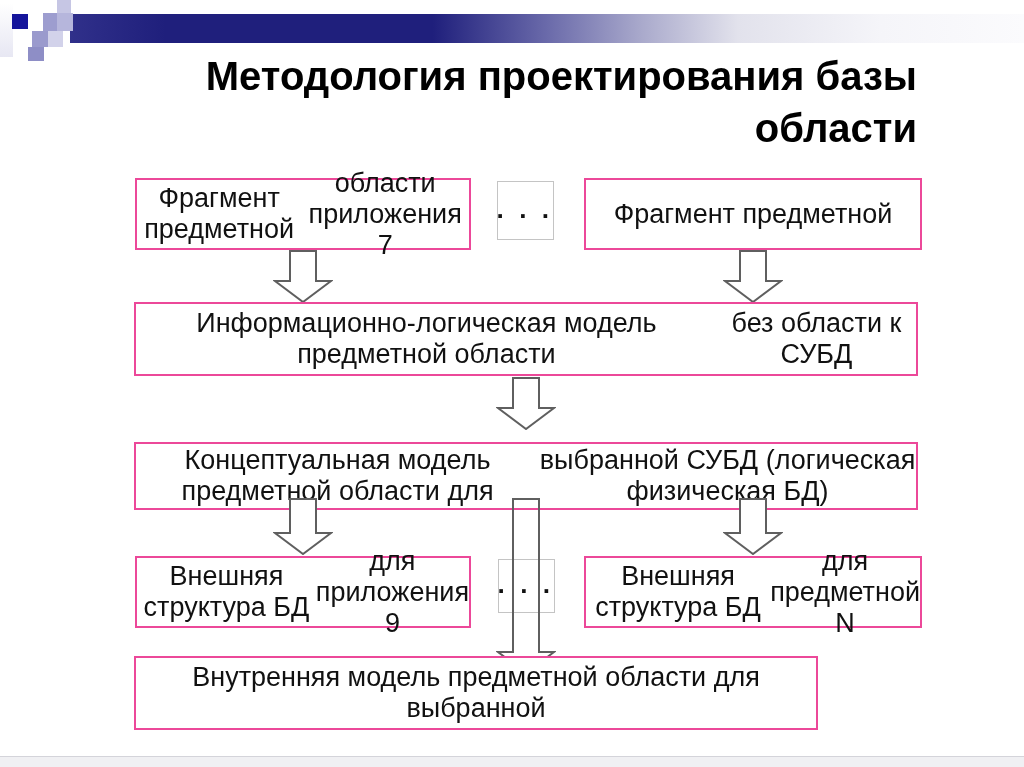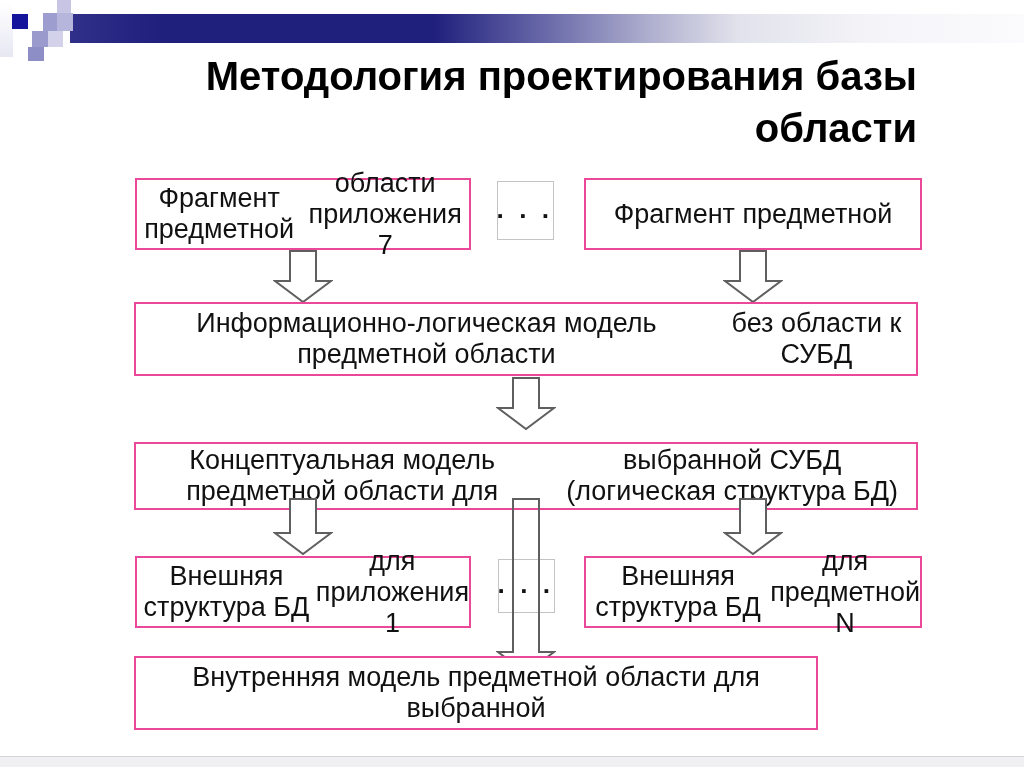--- a/index.html
+++ b/index.html
@@ -116,26 +116,26 @@
     <div>Информационно-логическая модель предметной области</div>
     <div>без области к СУБД</div>
   </div>
 
   <svg class="arrow a3" width="60" height="53" viewBox="0 0 60 53">
     <path d="M17 1 L17 31 L2 31 L30 52 L58 31 L43 31 L43 1 Z" fill="#ffffff" stroke="#5f5f5f" stroke-width="2"></path>
   </svg>
 
   <div class="box w2">
     <div>Концептуальная модель предметной области для</div>
-    <div>выбранной СУБД (логическая структура БД)</div>
+    <div>выбранной СУБД (логическая физическая БД)</div>
   </div>
 
   <div class="box b3">
     <div>Внешняя структура БД</div>
-    <div>для приложения 1</div>
+    <div>для приложения 9</div>
   </div>
   <div class="dots-box d2">
     <span class="dots">···</span>
   </div>
   <div class="box b4">
     <div>Внешняя структура БД</div>
     <div>для предметной N</div>
   </div>
 
   <svg class="arrow a4" width="60" height="57" viewBox="0 0 60 57">

